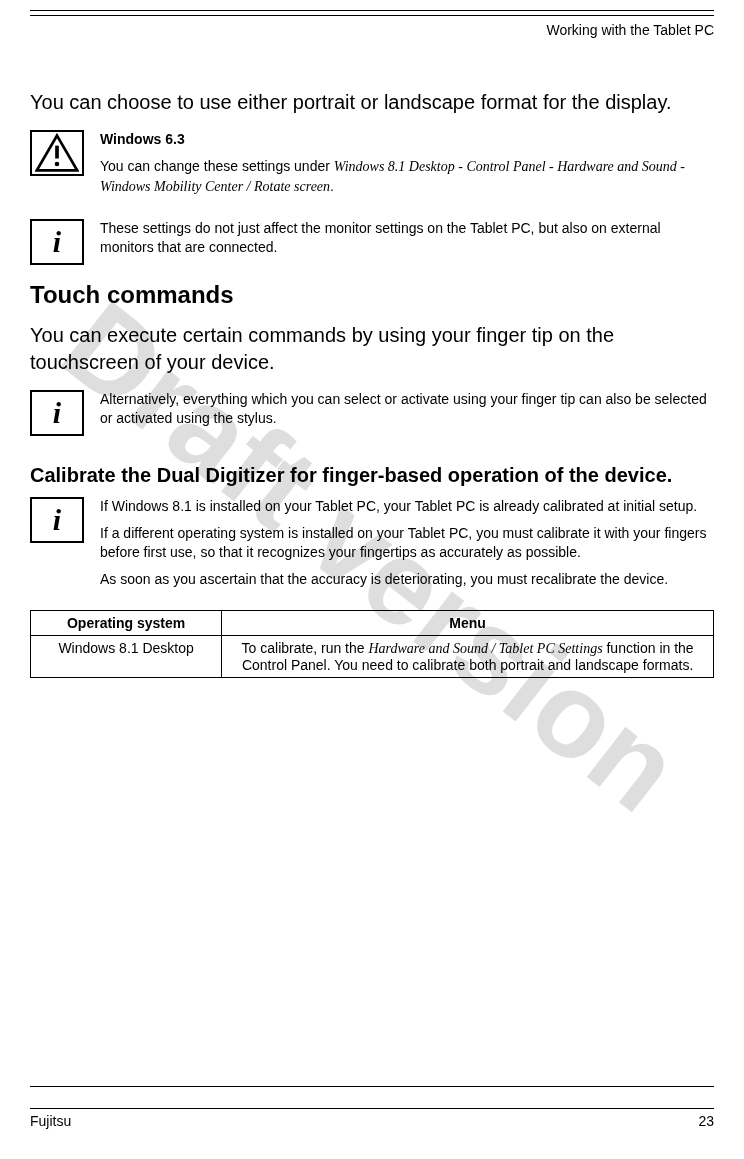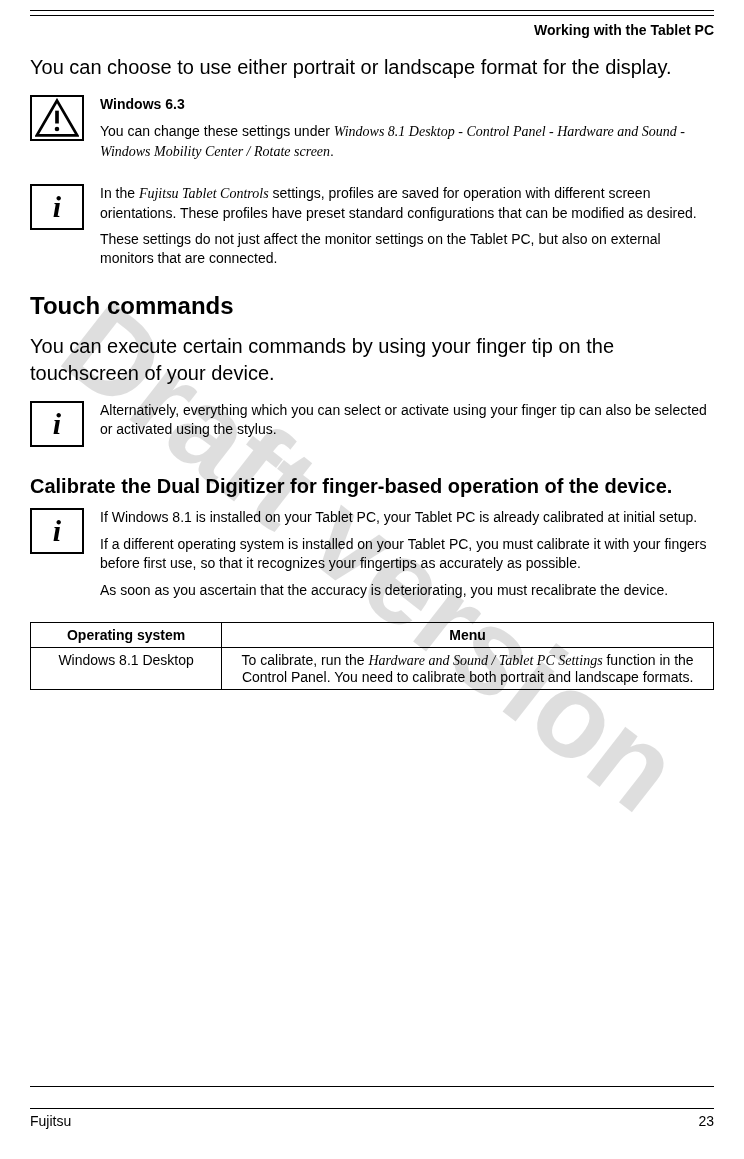--- a/index.html
+++ b/index.html
@@ -26,23 +26,23 @@
       border-top: 1px solid #000;
       padding-top: 2px;
     }
     .header-line {
       border-top: 1px solid #000;
       margin-top: 2px;
       margin-bottom: 6px;
     }
     .running-header {
       text-align: right;
-      font-weight: bold;
-      font-size: 14px;
-      margin-bottom: 16px;
+      font-weight: normal;
+      font-size: 14px;
+      margin-bottom: 51px;
     }
     .content {
       flex: 1;
       position: relative;
     }
     .h1 {
       font-size: 24px;
       font-weight: bold;
       margin-bottom: 12px;
       line-height: 1.3;
@@ -175,23 +175,20 @@
           </p>
         </div>
       </div>
 
 
       <div class="icon-block">
         <div class="icon-box">
           <span class="icon-info">i</span>
         </div>
         <div class="icon-block-content">
-          <p>
-            <span>In the </span><span class="italic">Fujitsu Tablet Controls</span><span> settings, profiles are saved for operation with different screen orientations. These profiles have preset standard configurations that can be modified as desired.</span>
-          </p>
           <p>These settings do not just affect the monitor settings on the Tablet PC, but also on external monitors that are connected.</p>
         </div>
       </div>
 
       <div class="h1">Touch commands</div>
       <p class="para">You can execute certain commands by using your finger tip on the touchscreen of your device.</p>
 
       <div class="icon-block" style="margin-bottom:28px;">
         <div class="icon-box">
           <span class="icon-info">i</span>

